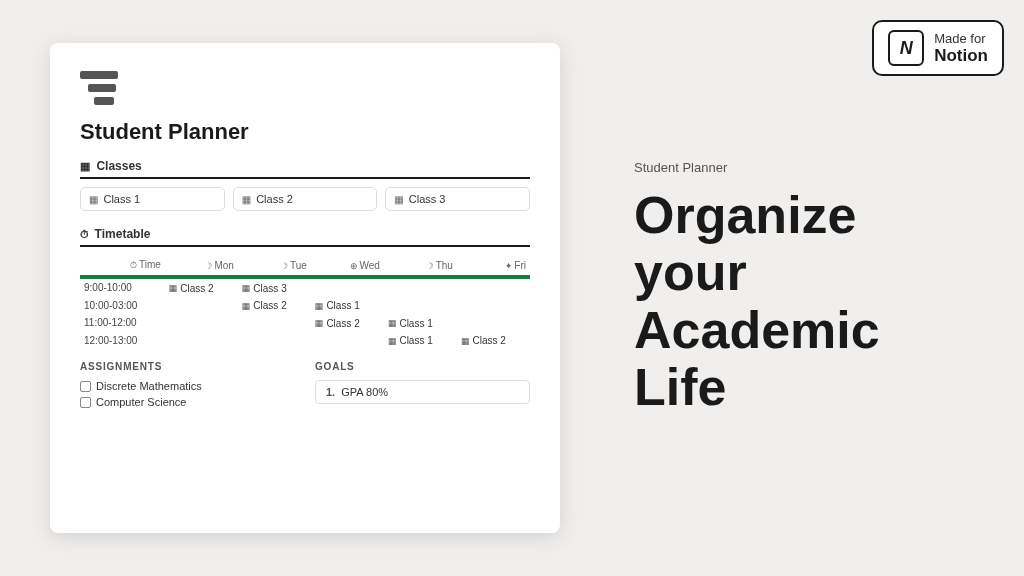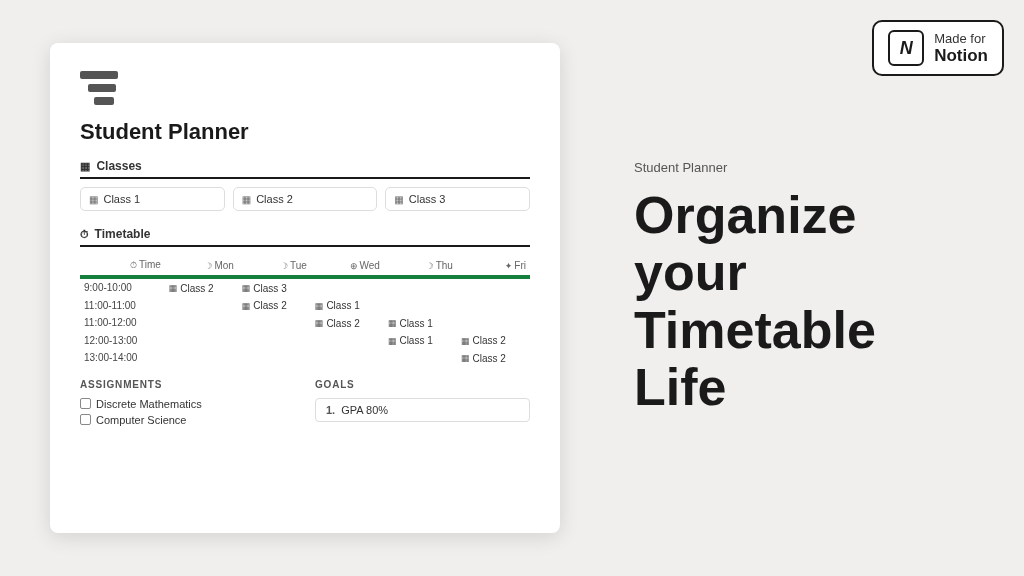--- a/index.html
+++ b/index.html
@@ -261,21 +261,21 @@
   <div class="notion-badge-text">
     <span class="notion-badge-made">Made for</span>
     <span class="notion-badge-notion">Notion</span>
   </div>
 </div>
 
 <div class="right-panel">
   <div class="right-subtitle">Student Planner</div>
   <div class="right-title">
     <div>Organize your</div>
-    <div>Timetable Life</div>
+    <div>Academic Life</div>
   </div>
 </div>
 
 <div class="doc-panel">
 
   <div class="logo-bars">
     <div class="logo-bar"></div>
     <div class="logo-bar"></div>
     <div class="logo-bar"></div>
   </div>
@@ -320,49 +320,41 @@
       <tbody id="timetable-body">
           <tr>
             <td class="time-cell">9:00-10:00</td>
             <td><span class="class-tag"><span class="class-tag-icon">▦</span>Class 2</span></td>
             <td><span class="class-tag"><span class="class-tag-icon">▦</span>Class 3</span></td>
             <td></td>
             <td></td>
             <td></td>
           </tr>
           <tr>
-            <td class="time-cell">11:00-11:00</td>
+            <td class="time-cell">10:00-03:00</td>
             <td></td>
             <td><span class="class-tag"><span class="class-tag-icon">▦</span>Class 2</span></td>
             <td><span class="class-tag"><span class="class-tag-icon">▦</span>Class 1</span></td>
             <td></td>
             <td></td>
           </tr>
           <tr>
             <td class="time-cell">11:00-12:00</td>
             <td></td>
             <td></td>
             <td><span class="class-tag"><span class="class-tag-icon">▦</span>Class 2</span></td>
             <td><span class="class-tag"><span class="class-tag-icon">▦</span>Class 1</span></td>
             <td></td>
           </tr>
           <tr>
             <td class="time-cell">12:00-13:00</td>
             <td></td>
             <td></td>
             <td></td>
             <td><span class="class-tag"><span class="class-tag-icon">▦</span>Class 1</span></td>
-            <td><span class="class-tag"><span class="class-tag-icon">▦</span>Class 2</span></td>
-          </tr>
-          <tr>
-            <td class="time-cell">13:00-14:00</td>
-            <td></td>
-            <td></td>
-            <td></td>
-            <td></td>
             <td><span class="class-tag"><span class="class-tag-icon">▦</span>Class 2</span></td>
           </tr>
         </tbody>
     </table>
   </div>
 
   <div class="bottom-section">
     <div class="assignments-col">
       <div class="bottom-section-title">ASSIGNMENTS</div>
       <div class="assignment-item">

